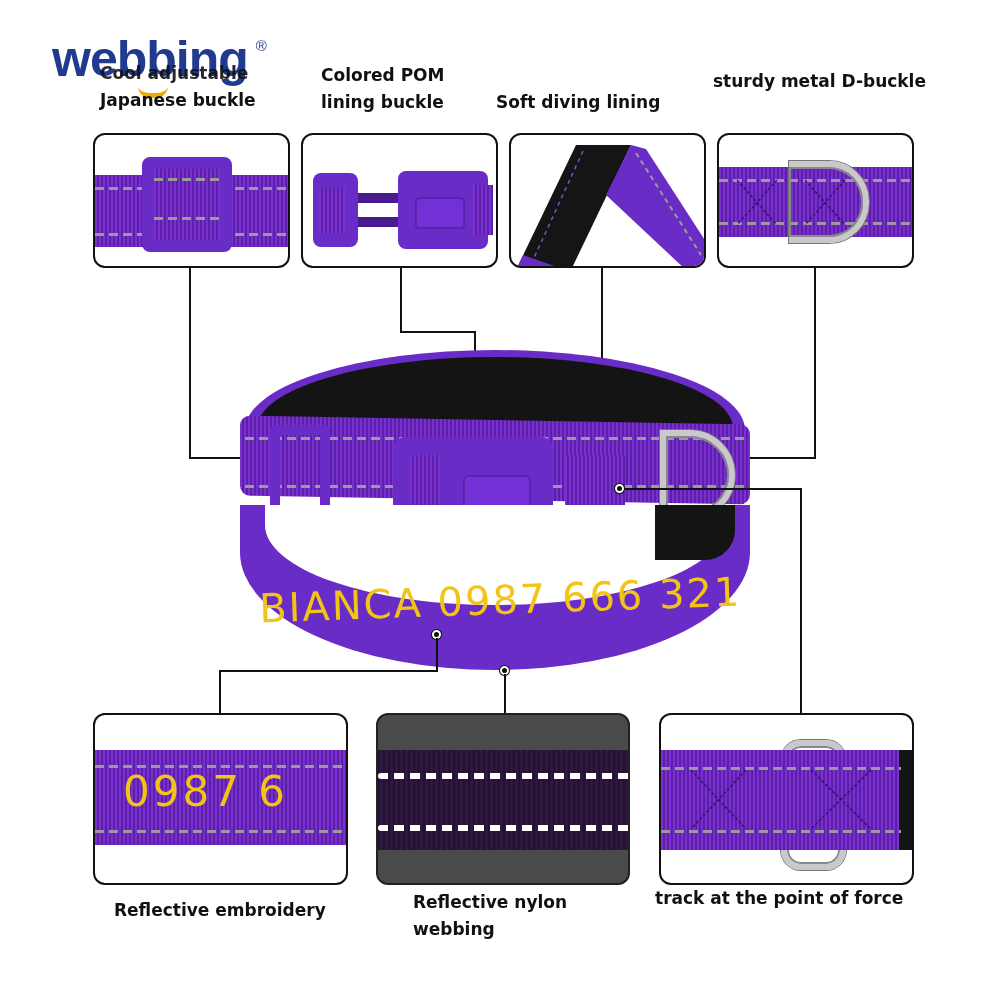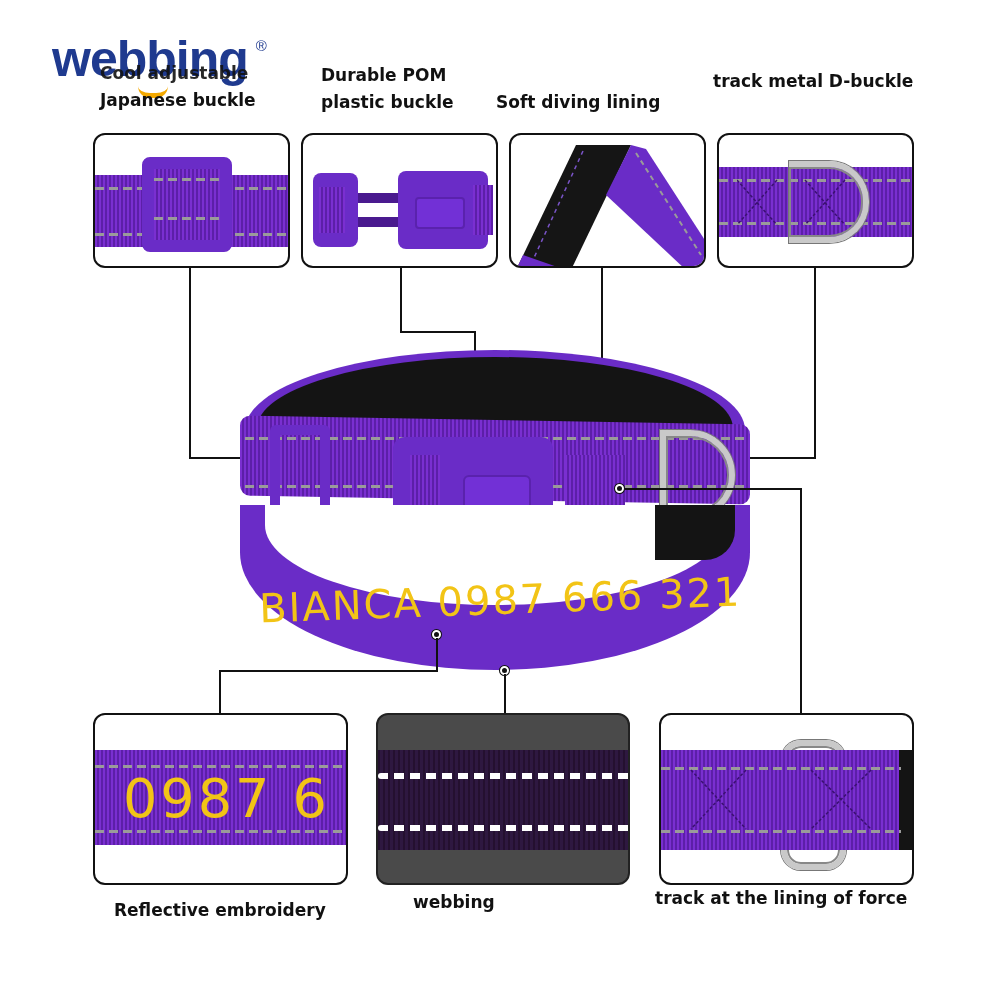--- a/index.html
+++ b/index.html
@@ -28,28 +28,28 @@
   <span>webbing</span>
   <span class="reg">®</span>
   <span class="smile"></span>
 </div>
 
 <div class="abs label" style="left:100px;top:60px;">
   <div style="opacity:.9">Cool adjustable</div>
   <div>Japanese buckle</div>
 </div>
 <div class="abs label" style="left:321px;top:62px;">
-  <div>Durable POM</div>
-  <div>plastic buckle</div>
+  <div>Colored POM</div>
+  <div>lining buckle</div>
 </div>
 <div class="abs label" style="left:496px;top:89px;text-align:center;">
   <div>Soft diving lining</div>
 </div>
 <div class="abs label" style="left:713px;top:68px;">
-  <div>track metal D-buckle</div>
+  <div>sturdy metal D-buckle</div>
 </div>
 
 <div class="abs panel" style="left:93px;top:133px;width:197px;height:135px;">
   <div class="abs web" style="left:0;top:40px;width:200px;height:72px;"></div>
   <div class="abs stitch" style="left:0;top:52px;width:200px;"></div>
   <div class="abs stitch" style="left:0;top:98px;width:200px;"></div>
   <div class="abs buckle" style="left:47px;top:22px;width:90px;height:95px;border:12px solid #6a2cc7;background:transparent;"></div>
   <div class="abs web" style="left:59px;top:34px;width:66px;height:71px;"></div>
   <div class="abs stitch" style="left:59px;top:43px;width:66px;"></div>
   <div class="abs stitch" style="left:59px;top:82px;width:66px;"></div>
@@ -134,21 +134,21 @@
 <div class="abs line" style="left:504px;top:674px;width:2px;height:40px;"></div>
 
 <div class="abs dot" style="left:615px;top:484px;"></div>
 <div class="abs line" style="left:625px;top:488px;width:177px;height:2px;"></div>
 <div class="abs line" style="left:800px;top:488px;width:2px;height:225px;"></div>
 
 <div class="abs panel" style="left:93px;top:713px;width:255px;height:172px;">
   <div class="abs web" style="left:0;top:35px;width:260px;height:95px;"></div>
   <div class="abs stitch" style="left:0;top:50px;width:260px;"></div>
   <div class="abs stitch" style="left:0;top:115px;width:260px;"></div>
-  <div class="abs emb" style="left:28px;top:52px;font-size:54px;letter-spacing:3px;">0987 6</div>
+  <div class="abs emb" style="left:28px;top:52px;font-size:42px;letter-spacing:3px;">0987 6</div>
 </div>
 
 <div class="abs panel" style="left:376px;top:713px;width:254px;height:172px;background:#4a4a4a;border-color:#222;">
   <div class="abs" style="left:0;top:35px;width:260px;height:100px;background:repeating-linear-gradient(90deg,#24102f 0 2px,#2e1840 2px 5px);"></div>
   <div class="abs wstitch" style="left:0;top:58px;width:260px;"></div>
   <div class="abs wstitch" style="left:0;top:110px;width:260px;"></div>
 </div>
 
 <div class="abs panel" style="left:659px;top:713px;width:255px;height:172px;">
   <div class="abs ring" style="left:120px;top:25px;width:65px;height:130px;border-radius:20px;"></div>
@@ -158,17 +158,18 @@
   <div class="abs stitch" style="left:0;top:115px;width:240px;"></div>
   <svg class="abs" style="left:25px;top:52px" width="200" height="65">
     <path d="M5,3 L60,62 M60,3 L5,62 M125,3 L185,62 M185,3 L125,62" stroke="#3a1070" stroke-width="1.5" stroke-dasharray="3 2" fill="none"></path>
   </svg>
 </div>
 
 <div class="abs label" style="left:114px;top:897px;">
   <div>Reflective embroidery</div>
 </div>
 <div class="abs label" style="left:413px;top:889px;">
+  <div>Reflective nylon</div>
   <div>webbing</div>
 </div>
 <div class="abs label" style="left:655px;top:885px;">
-  <div>track at the lining of force</div>
+  <div>track at the point of force</div>
 </div>
 
 </body></html>

